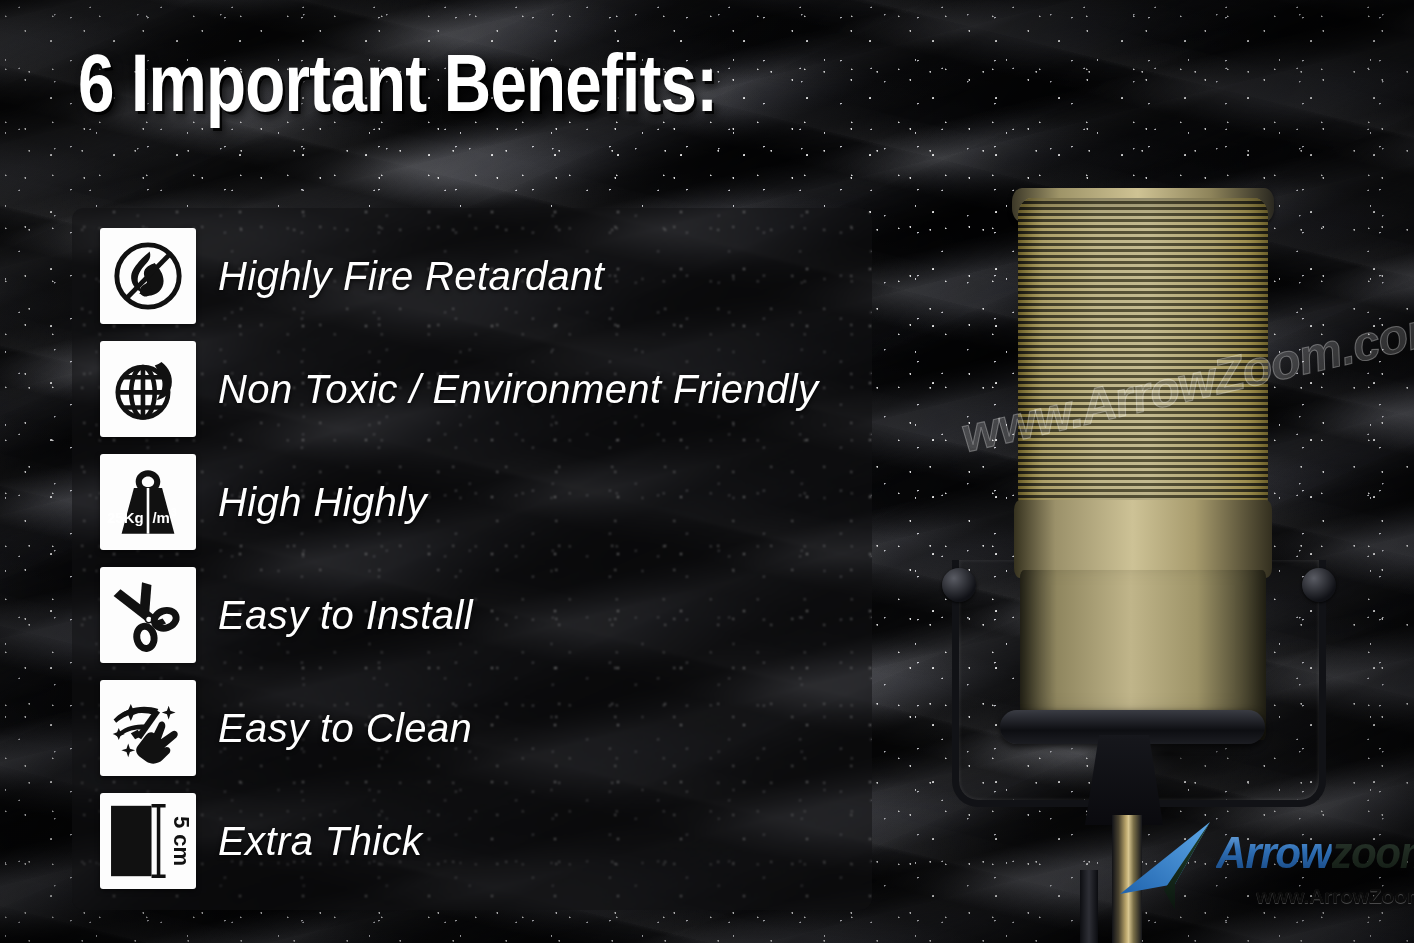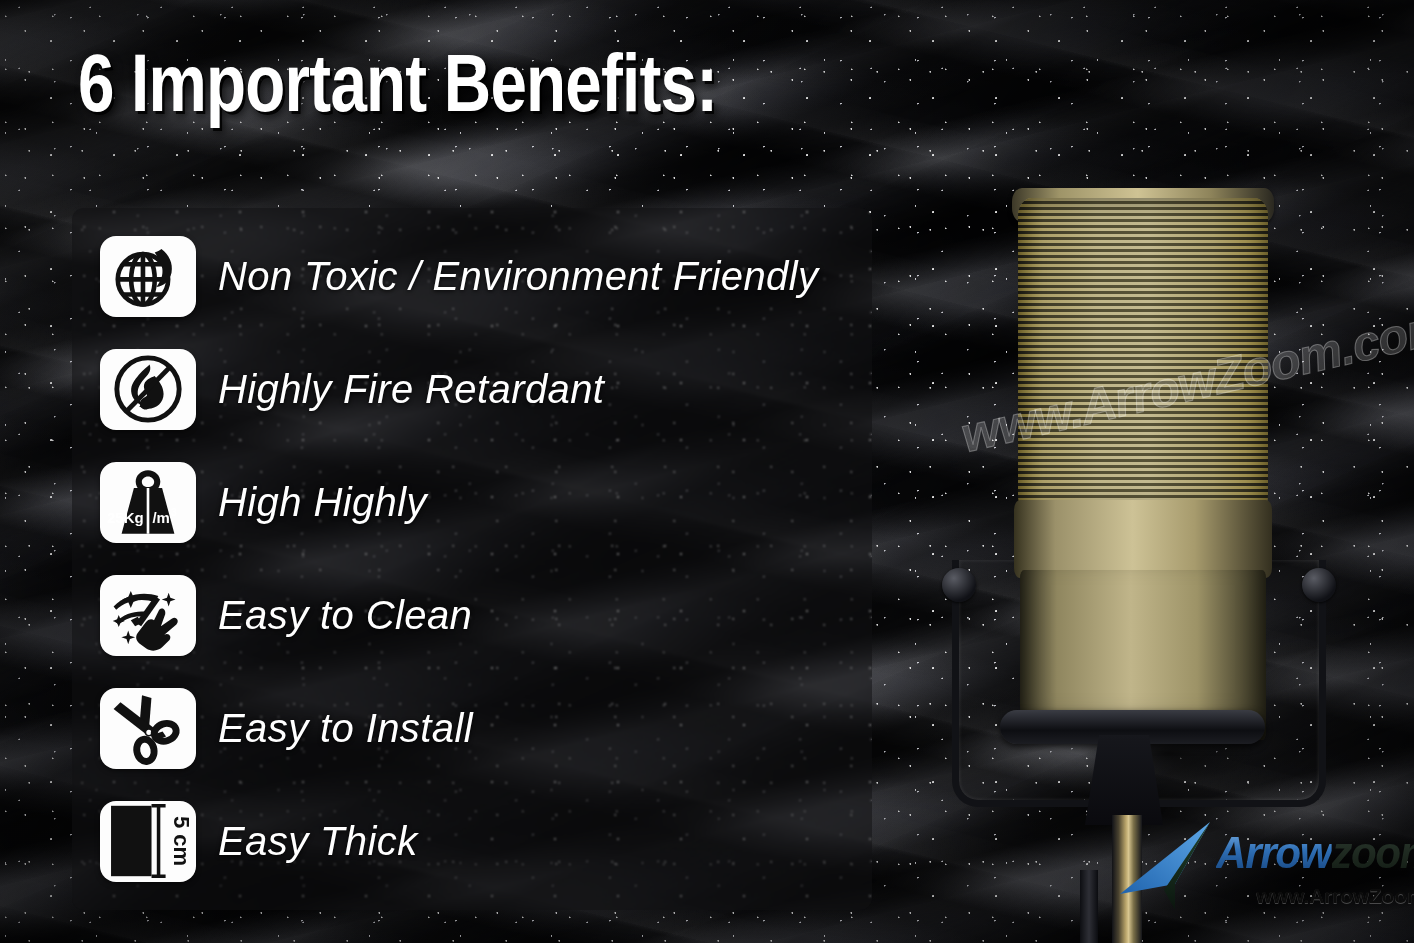--- a/index.html
+++ b/index.html
@@ -89,22 +89,22 @@
     position:absolute;left:28px;display:flex;align-items:center;gap:22px;height:96px;
   }
   .row:nth-child(1){top:20px;}
   .row:nth-child(2){top:133px;}
   .row:nth-child(3){top:246px;}
   .row:nth-child(4){top:359px;}
   .row:nth-child(5){top:472px;}
   .row:nth-child(6){top:585px;}
 
   .icon-box{
-    width:96px;height:81px;flex:0 0 96px;
-    background:#fdfdfd;border-radius:16px;
+    width:96px;height:96px;flex:0 0 96px;
+    background:#fdfdfd;border-radius:3px;
     display:flex;align-items:center;justify-content:center;
     box-shadow:0 2px 5px rgba(0,0,0,.5);
     overflow:hidden;
   }
   .icon-box svg{display:block;}
 
   .row-label{
     font-family:"Liberation Sans",sans-serif;
     font-style:italic;font-weight:300;
     font-size:40px;color:#fff;white-space:nowrap;
@@ -256,62 +256,80 @@
   <div class="watermark">www.ArrowZoom.com</div>
 
   <div class="title">6 Important Benefits:</div>
 
   <div class="panel"></div>
 
   <div class="rows">
 
     <div class="row">
       <div class="icon-box">
+        <svg width="82" height="82" viewBox="0 0 100 100" aria-hidden="true">
+          <g fill="#111">
+            <path d="M52 20c3 9-3 13-7 18-5 6-9 12-7 21 1 5 4 9 8 11-7 0-14-6-16-14-2-9 2-15 7-21 5-7 11-11 15-15z"></path>
+            <path d="M58 34c6 7 11 13 11 22 0 10-8 18-19 18-4 0-8-1-11-3 6-1 10-5 10-11 0-5-4-8-4-13 0-4 2-7 5-9 3-2 6-3 8-4z"></path>
+            <path d="M49 58c3 3 5 6 5 10 0 4-3 7-7 7s-7-3-7-7c0-5 5-7 9-10z"></path>
+          </g>
+          <circle cx="50" cy="50" r="38" fill="none" stroke="#111" stroke-width="6"></circle>
+          <line x1="24" y1="77" x2="77" y2="23" stroke="#111" stroke-width="6"></line>
+        </svg>
+      </div>
+      <div class="row-label">Highly Fire Retardant</div>
+    </div>
+
+    <div class="row">
+      <div class="icon-box">
         <svg width="84" height="84" viewBox="0 0 100 100" aria-hidden="true">
           <g fill="none" stroke="#111" stroke-width="5.5">
             <circle cx="44" cy="54" r="30"></circle>
             <ellipse cx="44" cy="54" rx="14" ry="30"></ellipse>
             <line x1="14" y1="54" x2="74" y2="54"></line>
             <path d="M19 36h50"></path>
             <path d="M19 72h50"></path>
             <line x1="44" y1="24" x2="44" y2="84"></line>
           </g>
           <path d="M66 18c9 7 14 17 12 28-2 9-9 16-18 17 6-8 8-15 7-22-1-8-6-14-9-19 3-1 6-2 8-4z" fill="#111"></path>
         </svg>
       </div>
       <div class="row-label">Non Toxic / Environment Friendly</div>
     </div>
 
     <div class="row">
       <div class="icon-box">
-        <svg width="82" height="82" viewBox="0 0 100 100" aria-hidden="true">
-          <g fill="#111">
-            <path d="M52 20c3 9-3 13-7 18-5 6-9 12-7 21 1 5 4 9 8 11-7 0-14-6-16-14-2-9 2-15 7-21 5-7 11-11 15-15z"></path>
-            <path d="M58 34c6 7 11 13 11 22 0 10-8 18-19 18-4 0-8-1-11-3 6-1 10-5 10-11 0-5-4-8-4-13 0-4 2-7 5-9 3-2 6-3 8-4z"></path>
-            <path d="M49 58c3 3 5 6 5 10 0 4-3 7-7 7s-7-3-7-7c0-5 5-7 9-10z"></path>
-          </g>
-          <circle cx="50" cy="50" r="38" fill="none" stroke="#111" stroke-width="6"></circle>
-          <line x1="24" y1="77" x2="77" y2="23" stroke="#111" stroke-width="6"></line>
-        </svg>
-      </div>
-      <div class="row-label">Highly Fire Retardant</div>
-    </div>
-
-    <div class="row">
-      <div class="icon-box">
         <svg width="88" height="88" viewBox="0 0 100 100" aria-hidden="true">
           <path d="M50 14c-8 0-14 6-14 13 0 4 2 8 5 10h18c3-2 5-6 5-10 0-7-6-13-14-13zm0 7c4 0 7 3 7 6 0 4-3 6-7 6s-7-2-7-6c0-3 3-6 7-6z" fill="#111"></path>
           <path d="M34 34h32l14 52H20z" fill="#111"></path>
           <line x1="50" y1="34" x2="50" y2="86" stroke="#fff" stroke-width="3"></line>
           <text x="45" y="74" font-family="Liberation Sans, sans-serif" font-size="17" font-weight="700" fill="#fff" text-anchor="end">25Kg</text>
           <text x="55" y="74" font-family="Liberation Sans, sans-serif" font-size="17" font-weight="700" fill="#fff">/m</text>
           <text x="76" y="66" font-family="Liberation Sans, sans-serif" font-size="12" font-weight="700" fill="#fff">3</text>
         </svg>
       </div>
       <div class="row-label">High Highly</div>
+    </div>
+
+    <div class="row">
+      <div class="icon-box">
+        <svg width="86" height="86" viewBox="0 0 100 100" aria-hidden="true">
+          <g fill="#111">
+            <path d="M43 12l11 3-3 38-11-5z"></path>
+            <path d="M10 28l8-8 40 31-8 8z"></path>
+            <circle cx="51" cy="55" r="4" fill="#fff" stroke="#111" stroke-width="2"></circle>
+          </g>
+          <g fill="none" stroke="#111" stroke-width="8">
+            <ellipse cx="70" cy="55" rx="13" ry="10" transform="rotate(-18 70 55)"></ellipse>
+            <ellipse cx="47" cy="76" rx="10" ry="13" transform="rotate(-10 47 76)"></ellipse>
+          </g>
+          <path d="M55 58l12-4 4 6-13 5z" fill="#111"></path>
+        </svg>
+      </div>
+      <div class="row-label">Easy to Install</div>
     </div>
 
     <div class="row">
       <div class="icon-box">
         <svg width="86" height="86" viewBox="0 0 100 100" aria-hidden="true">
           <g fill="#111">
             <path d="M10 40c14-14 34-18 52-12l-4 7C42 30 25 33 13 44z"></path>
             <path d="M12 58c10-9 22-13 34-12l-2 6c-10-1-20 2-28 9z"></path>
             <path d="M58 28l6 4-22 31-6-4z"></path>
             <path d="M30 56l8-4 5 7-8 4z"></path>
@@ -321,49 +339,31 @@
             <path d="M16 50l2 5 5 2-5 2-2 5-2-5-5-2 5-2z"></path>
             <path d="M27 68l2 6 6 2-6 2-2 6-2-6-6-2 6-2z"></path>
           </g>
         </svg>
       </div>
       <div class="row-label">Easy to Clean</div>
     </div>
 
     <div class="row">
       <div class="icon-box">
-        <svg width="86" height="86" viewBox="0 0 100 100" aria-hidden="true">
-          <g fill="#111">
-            <path d="M43 12l11 3-3 38-11-5z"></path>
-            <path d="M10 28l8-8 40 31-8 8z"></path>
-            <circle cx="51" cy="55" r="4" fill="#fff" stroke="#111" stroke-width="2"></circle>
-          </g>
-          <g fill="none" stroke="#111" stroke-width="8">
-            <ellipse cx="70" cy="55" rx="13" ry="10" transform="rotate(-18 70 55)"></ellipse>
-            <ellipse cx="47" cy="76" rx="10" ry="13" transform="rotate(-10 47 76)"></ellipse>
-          </g>
-          <path d="M55 58l12-4 4 6-13 5z" fill="#111"></path>
-        </svg>
-      </div>
-      <div class="row-label">Easy to Install</div>
-    </div>
-
-    <div class="row">
-      <div class="icon-box">
         <svg width="88" height="88" viewBox="0 0 100 100" aria-hidden="true">
           <rect x="8" y="10" width="46" height="80" fill="#111"></rect>
           <g stroke="#111" stroke-width="4">
             <line x1="62" y1="10" x2="62" y2="90"></line>
             <line x1="54" y1="10" x2="70" y2="10"></line>
             <line x1="54" y1="90" x2="70" y2="90"></line>
           </g>
           <text x="86" y="50" font-family="Liberation Sans, sans-serif" font-size="25" font-weight="700" fill="#111" text-anchor="middle" dominant-baseline="middle" transform="rotate(90 86 50)">5 cm</text>
         </svg>
       </div>
-      <div class="row-label">Easy Thick</div>
+      <div class="row-label">Extra Thick</div>
     </div>
 
   </div>
 
   <div class="logo">
     <svg class="logo-mark" viewBox="0 0 110 92">
       <defs>
         <linearGradient id="lgBlue" x1="0" y1="1" x2="1" y2="0">
           <stop offset="0" stop-color="#1f63ad"></stop>
             <stop offset="1" stop-color="#5ea8e8"></stop>

